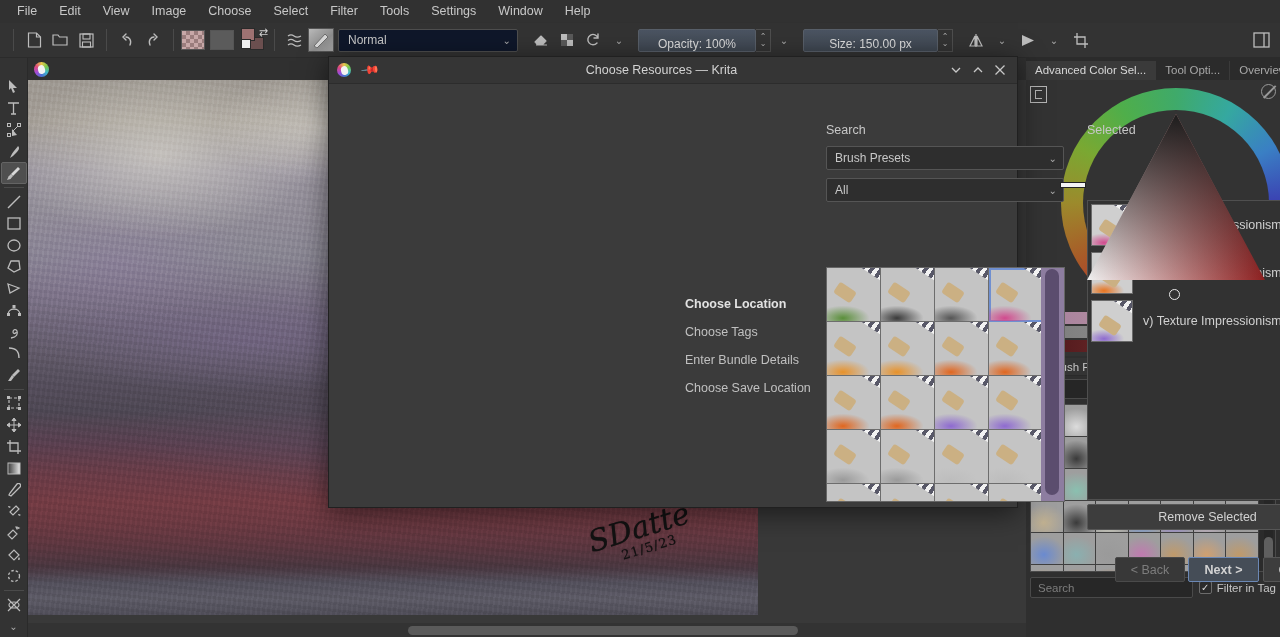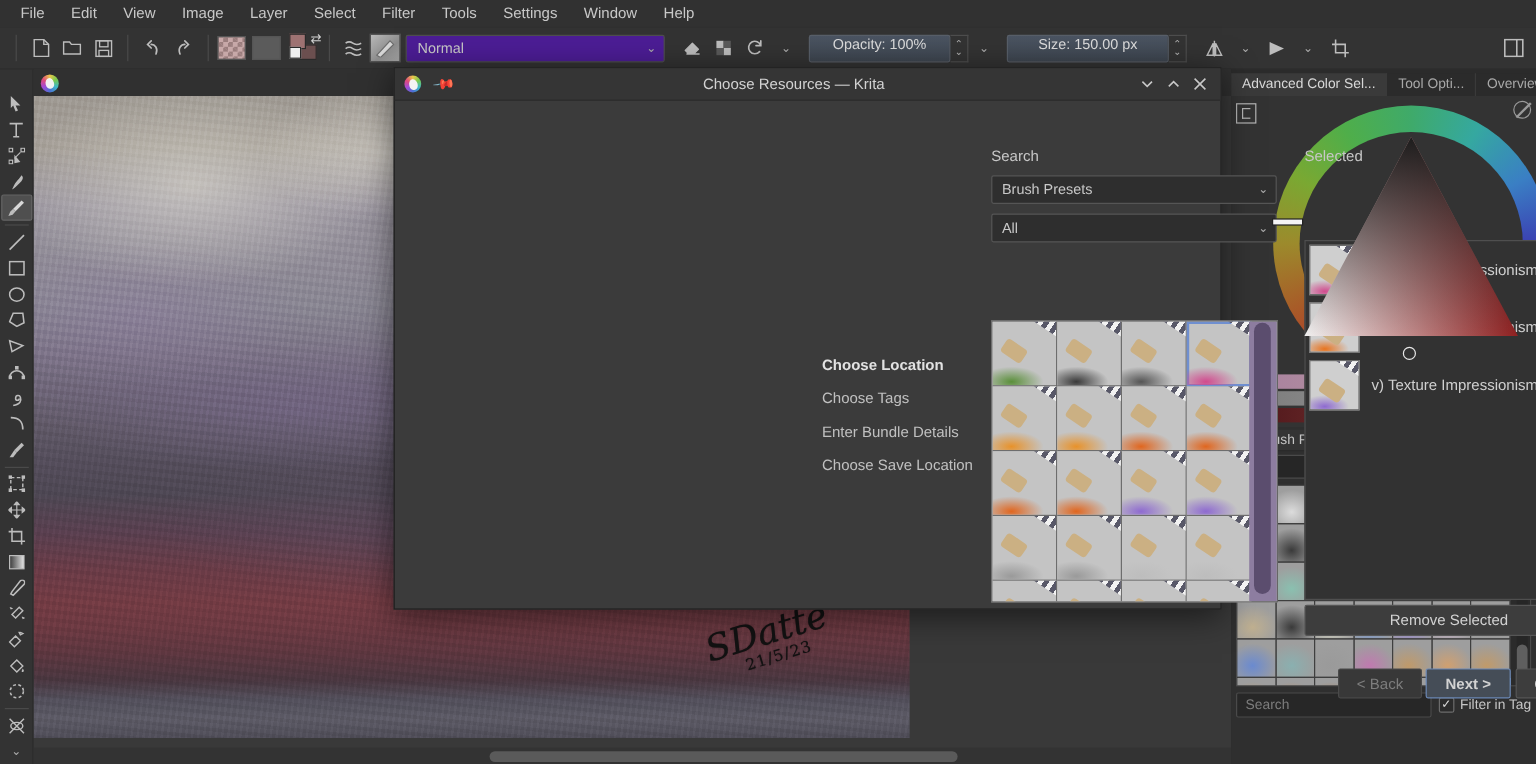--- a/index.html
+++ b/index.html
@@ -43,28 +43,28 @@
   .fgbg .fg { position: absolute; left: 0; top: 0; width: 14px; height: 13px; background: #9e7272; border: 1px solid #2a2a2a; }
   .fgbg .bg { position: absolute; left: 9px; top: 9px; width: 14px; height: 13px; background: #6b4f4f; border: 1px solid #2a2a2a; }
   .fgbg .sq { position: absolute; left: 0; top: 11px; width: 10px; height: 10px; background: #efefef; border: 1px solid #2a2a2a; }
   .fgbg .swap { position: absolute; right: -1px; top: -2px; font-size: 11px; color: #cfcfcf; }
   .brushchip {
     width: 26px; height: 24px; border: 1px solid #555;
     background: linear-gradient(140deg,#b9b9b9,#8d8d8d 60%,#a5a5a5);
     display: flex; align-items: center; justify-content: center;
   }
   .combo-blend {
-    width: 216px; height: 23px; background: #4c1d95; border: 1px solid #4e4e4e;
+    width: 180px; height: 23px; background: #0f172a; border: 1px solid #4e4e4e;
     border-radius: 2px; display: flex; align-items: center; justify-content: space-between;
     padding: 0 6px 0 9px; color: #c8c8c8; font-size: 12px; margin-left: 4px;
   }
   .slider-field {
     height: 23px; background: linear-gradient(#4b5462,#3e4650);
     border: 1px solid #585f69; border-radius: 2px;
-    display: flex; align-items: flex-start; justify-content: center;
+    display: flex; align-items: flex-end; justify-content: center;
     color: #dcdcdc; font-size: 12px; position: relative;
   }
   .spin-arrows {
     width: 15px; height: 23px; background: #333; border: 1px solid #4e4e4e;
     border-left: none; display: flex; flex-direction: column;
     align-items: center; justify-content: center; color: #b0b0b0; font-size: 8px; line-height: 7px;
   }
   .caret { color: #aaa; font-size: 10px; }
 
   
@@ -334,21 +334,21 @@
 </head>
 <body>
 
 <div id="app">
 
   <div class="menubar">
     <div class="mi">File</div>
     <div class="mi">Edit</div>
     <div class="mi">View</div>
     <div class="mi">Image</div>
-    <div class="mi">Layer</div>
+    <div class="mi">Choose</div>
     <div class="mi">Select</div>
     <div class="mi">Filter</div>
     <div class="mi">Tools</div>
     <div class="mi">Settings</div>
     <div class="mi">Window</div>
     <div class="mi">Help</div>
   </div>
 
   <div class="toolbar">
     <div class="tb-sep"></div>

